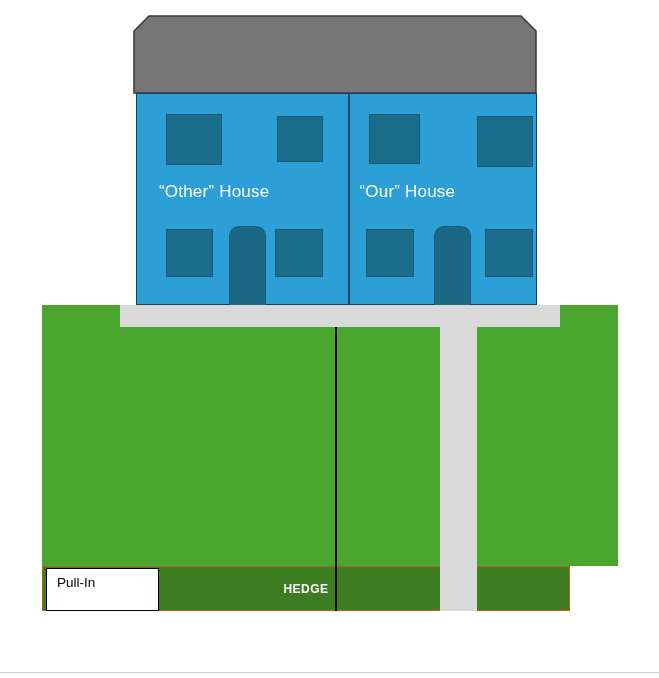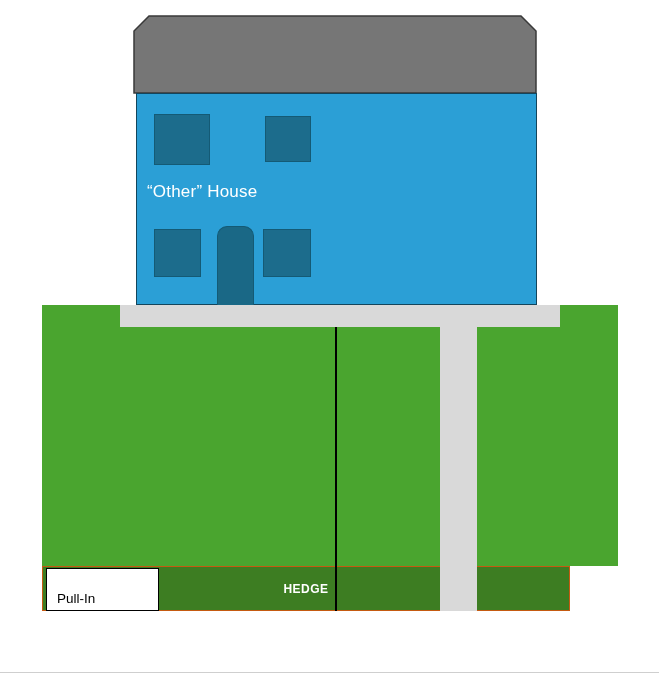--- a/index.html
+++ b/index.html
@@ -21,21 +21,21 @@
   .roof-svg { left: 133px; top: 15px; width: 404px; height: 79px; z-index: 4; }
 
   
   .house {
     left: 136px; top: 93px; width: 401px; height: 212px;
     background: var(--house);
     border: 1.5px solid var(--house-outline);
     z-index: 4;
     display: flex;
   }
-  .house-half { position: relative; width: 50%; height: 100%; }
+  .house-half { position: relative; width: 50%; height: 100%; margin-left: 12px; }
   .house-half.right { border-left: 2px solid var(--house-outline); }
   .window {
     position: absolute;
     background: var(--window);
     border: 1px solid var(--window-outline);
     box-sizing: border-box;
   }
   .lw1 { left: 17px;  top: 20px;  width: 56px; height: 51px; }
   .lw2 { left: 128px; top: 22px;  width: 46px; height: 46px; }
   .lw3 { left: 17px;  top: 135px; width: 47px; height: 48px; }
@@ -98,21 +98,21 @@
     color: var(--label-light);
     font-size: 12px;
     font-weight: bold;
     letter-spacing: 0.5px;
   }
   .pull-in {
     left: 46px; top: 568px; width: 113px; height: 43px;
     background: var(--pull-in-bg);
     border: 1px solid var(--pull-in-border);
     z-index: 4;
-    padding: 20px 0 0 10px;
+    padding: 4px 0 0 10px;
   }
   .pull-in-label {
     color: var(--label-dark);
     font-size: 13.5px;
   }
   .road {
     left: 42px; top: 611px; width: 576px; height: 42px;
     background: var(--road);
     border: 1px solid var(--area-outline);
     z-index: 1;
@@ -154,18 +154,26 @@
 
     <div class="house-half left">
       <div class="window lw1"></div>
       <div class="window lw2"></div>
       <div class="house-label">“Other” House</div>
       <div class="window lw3"></div>
       <div class="door left-door"></div>
       <div class="window lw4"></div>
     </div>
 
+    <div class="house-half right">
+      <div class="window rw1"></div>
+      <div class="window rw2"></div>
+      <div class="house-label">“Our” House</div>
+      <div class="window rw3"></div>
+      <div class="door right-door"></div>
+      <div class="window rw4"></div>
+    </div>
 
   </div>
 
   <div class="abs bottom-rule"></div>
 
 </div>
 
 </body></html>

